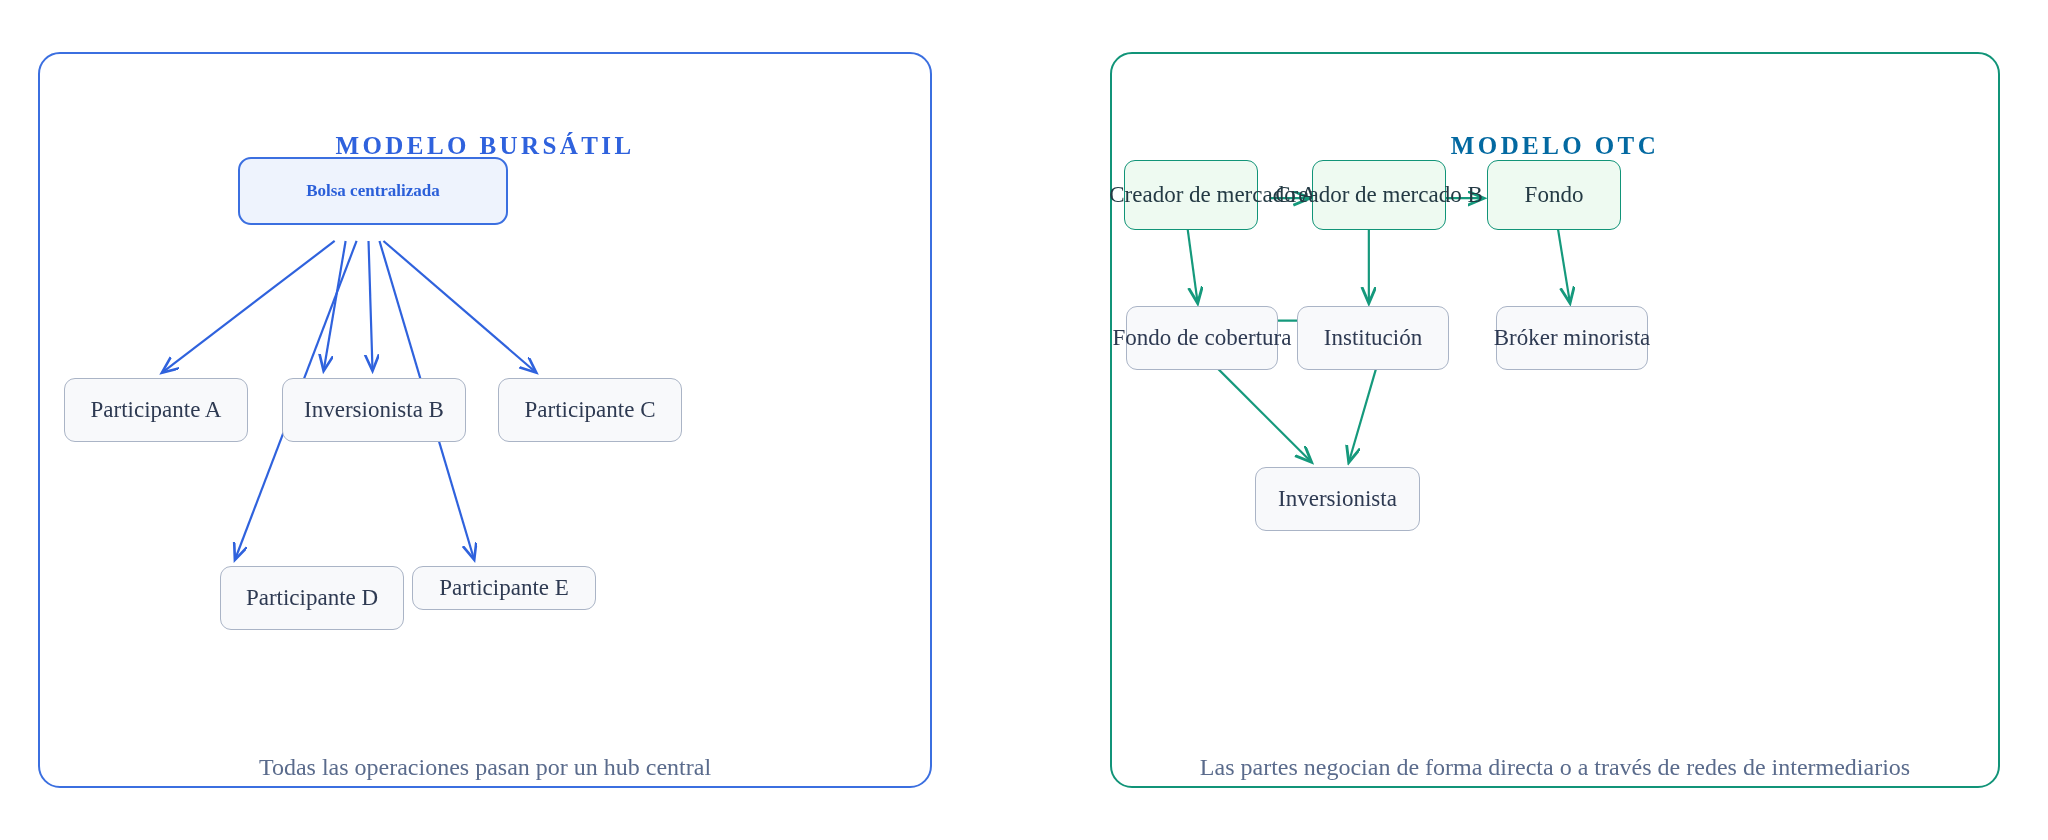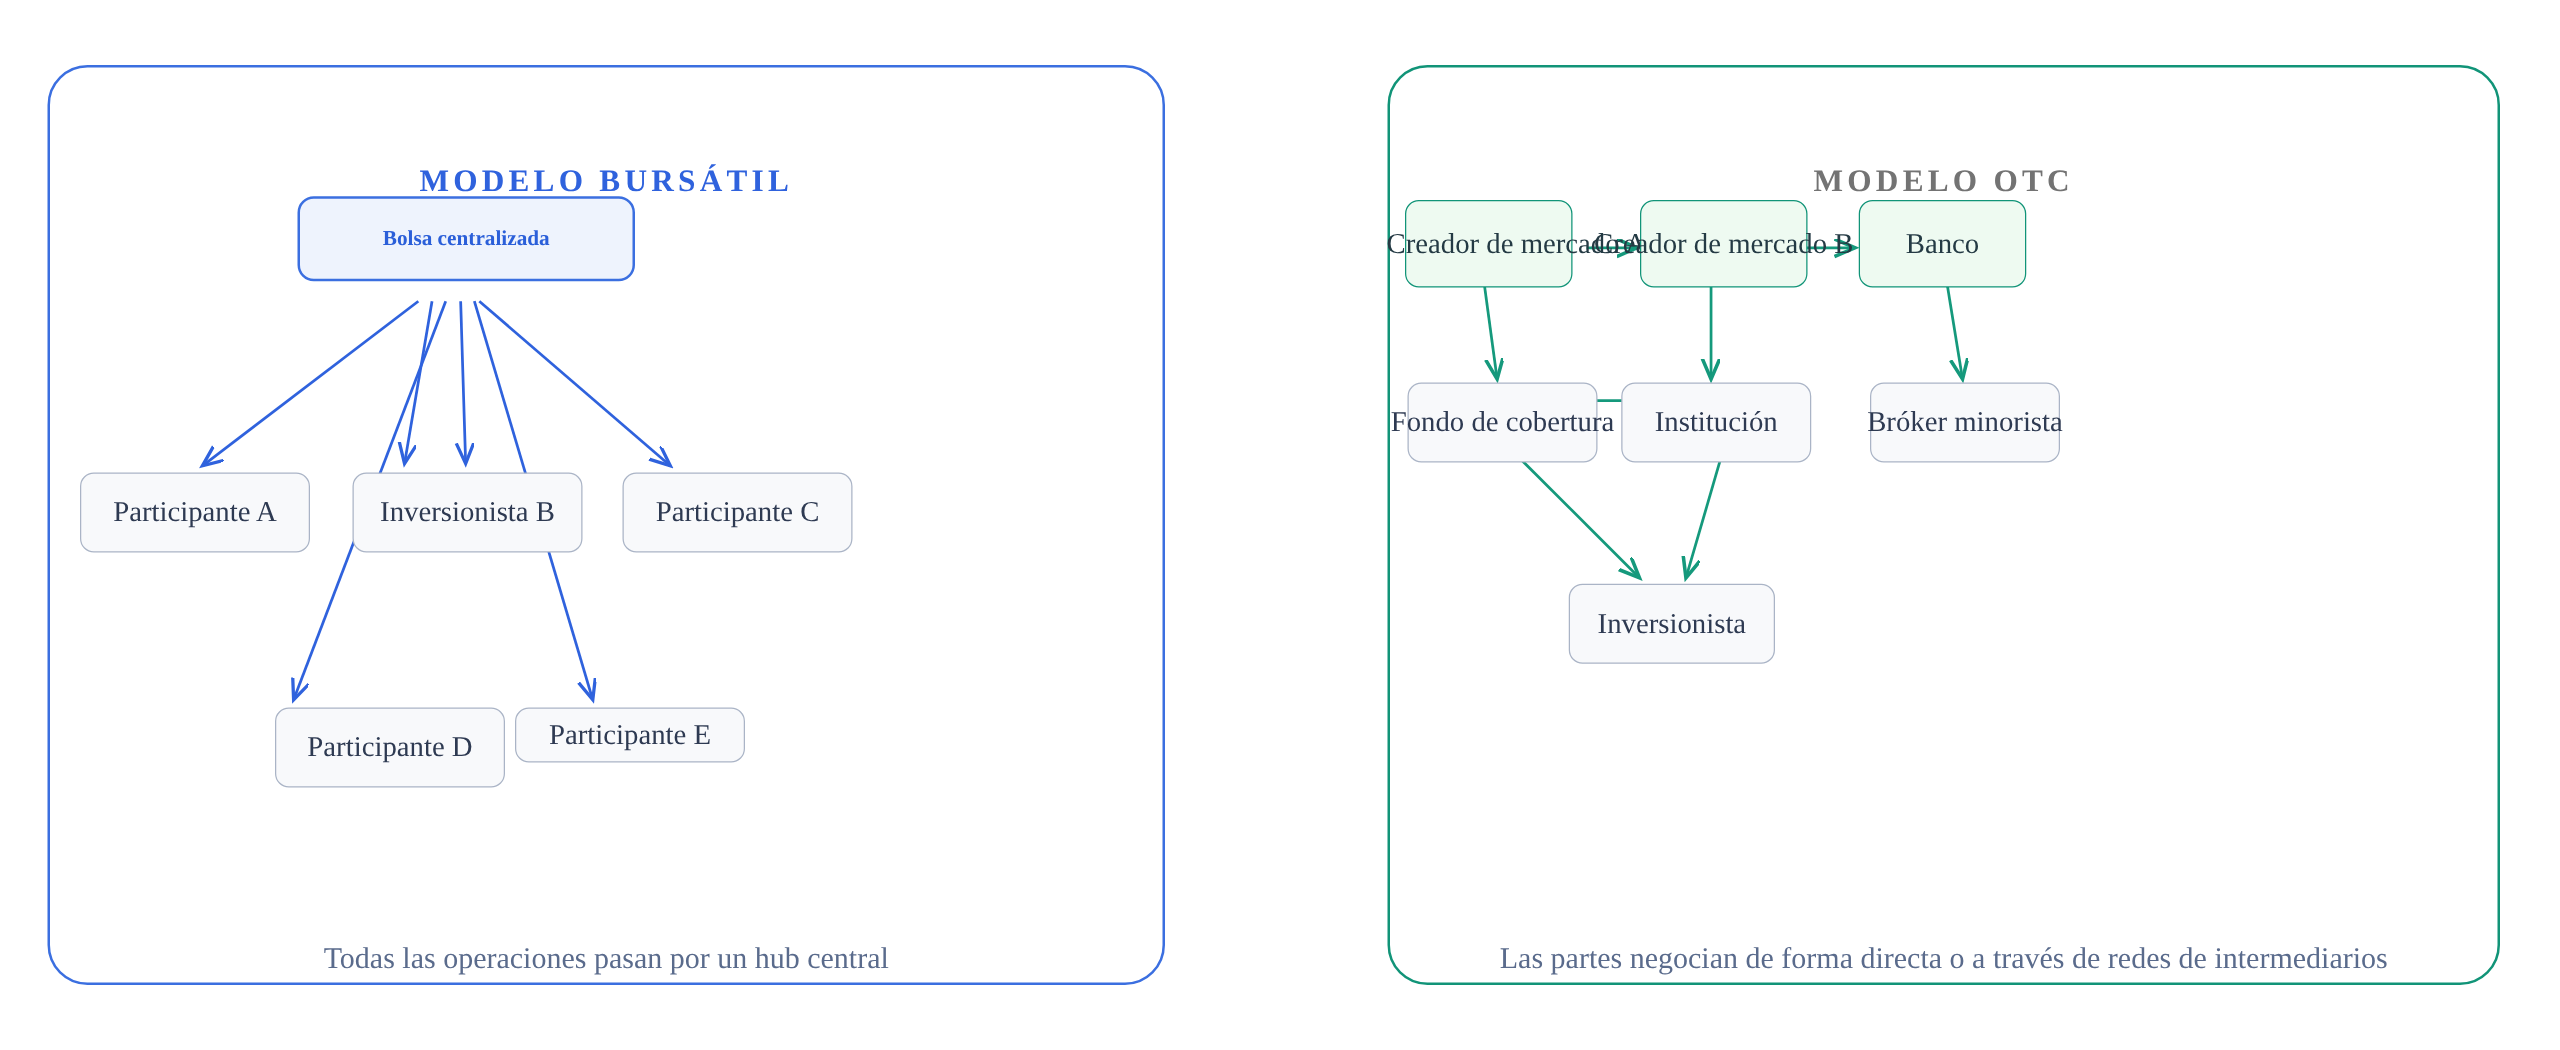--- a/index.html
+++ b/index.html
@@ -1,33 +1,33 @@
 <!DOCTYPE html>
 <html><head>
 <meta charset="utf-8">
 <style>
   html,body{margin:0;padding:0;background:#ffffff;}
   body{
     width:2048px;height:840px;position:relative;overflow:hidden;
     font-family:"Liberation Serif","DejaVu Serif",serif;
   }
   .panel{
-    position:absolute;border-width:2px;border-style:solid;border-radius:32px;
+    position:absolute;border-width:2px;border-style:solid;border-radius:22px;
     background:#ffffff;box-sizing:border-box;
   }
   #panel-exchange{left:38px;top:52px;width:894px;height:736px;border-color:#3b6fe0;}
   #panel-otc{left:1110px;top:52px;width:890px;height:736px;border-color:#119478;}
 
   .panel-title{
     position:absolute;left:0;right:0;text-align:center;
     font-weight:bold;font-size:25px;letter-spacing:3.4px;
     font-family:"Liberation Serif","DejaVu Serif",serif;
   }
   #title-exchange{top:78px;color:#2f62dd;}
-  #title-otc{top:78px;color:#737373;}
+  #title-otc{top:78px;color:#0369a1;}
 
   .panel-footer{
     position:absolute;left:0;right:0;text-align:center;
     font-size:24px;color:#5a6b8c;
     font-family:"Liberation Serif","DejaVu Serif",serif;
   }
   #footer-exchange{top:700px;}
   #footer-otc{top:700px;}
 
   .svg-layer{position:absolute;left:0;top:0;width:100%;height:100%;overflow:visible;pointer-events:none;}
@@ -120,21 +120,21 @@
 
   <div class="node node-green node-overflow" style="left:12px;top:106px;width:134px;height:70px;padding-left:44px;">
     <span>Creador de mercado A</span>
   </div>
 
   <div class="node node-green node-overflow" style="left:200px;top:106px;width:134px;height:70px;">
     <span>Creador de mercado B</span>
   </div>
 
   <div class="node node-green node-overflow" style="left:375px;top:106px;width:134px;height:70px;">
-    <span>Banco</span>
+    <span>Fondo</span>
   </div>
 
   <div class="node node-neutral node-overflow" style="left:185px;top:252px;width:152px;height:64px;">
     <span>Institución</span>
   </div>
 
   <div class="node node-neutral node-overflow" style="left:14px;top:252px;width:152px;height:64px;">
     <span>Fondo de cobertura</span>
   </div>
 

